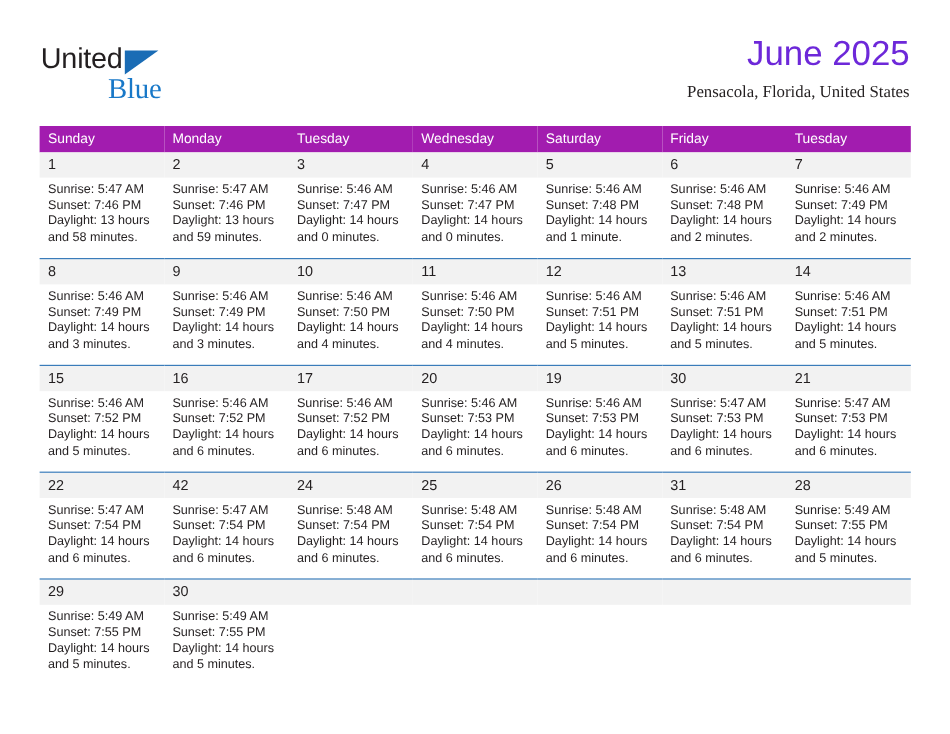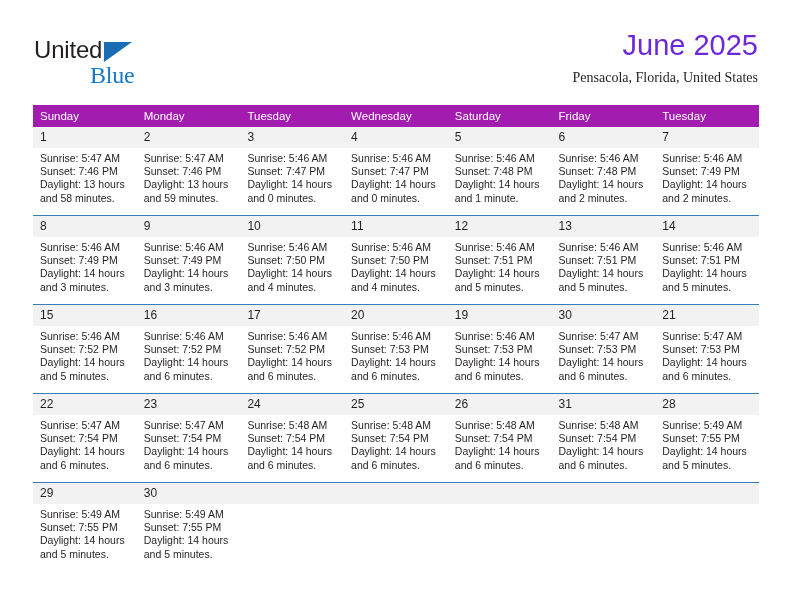--- a/index.html
+++ b/index.html
@@ -383,21 +383,21 @@
         <td>
           <div class="daynum">22</div>
           <div class="info">
             <div>Sunrise: 5:47 AM</div>
             <div>Sunset: 7:54 PM</div>
             <div>Daylight: 14 hours</div>
             <div>and 6 minutes.</div>
           </div>
         </td>
         <td>
-          <div class="daynum">23</div>
+          <div class="daynum">42</div>
           <div class="info">
             <div>Sunrise: 5:47 AM</div>
             <div>Sunset: 7:54 PM</div>
             <div>Daylight: 14 hours</div>
             <div>and 6 minutes.</div>
           </div>
         </td>
         <td>
           <div class="daynum">24</div>
           <div class="info">

